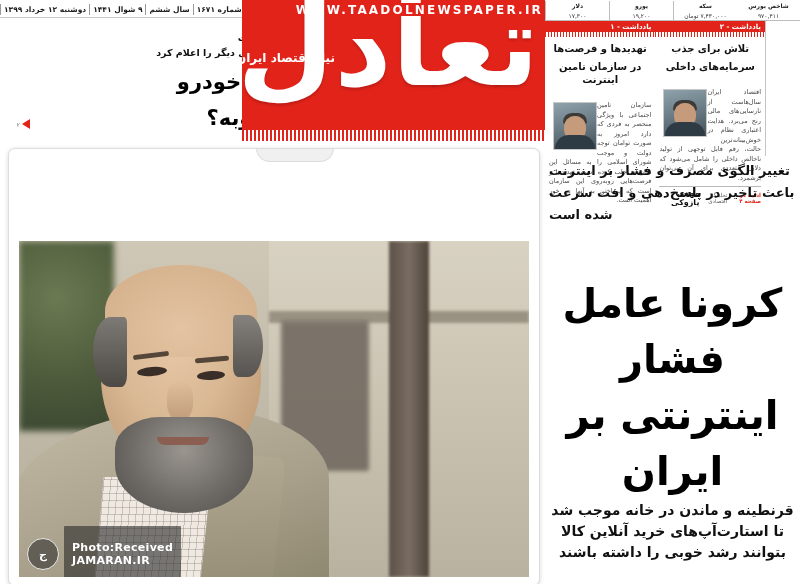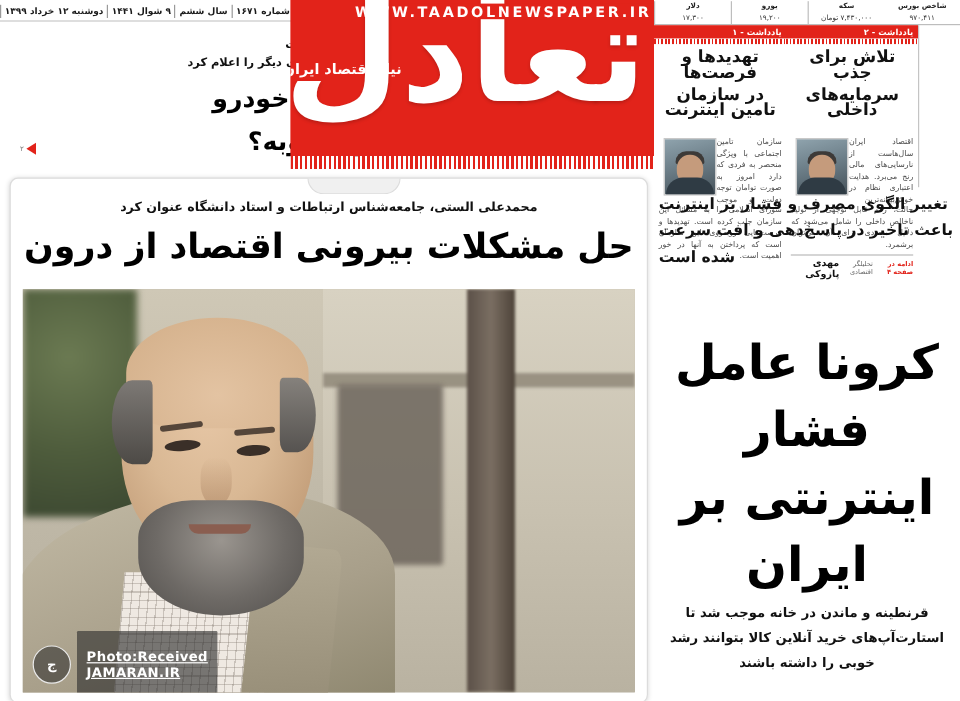--- a/index.html
+++ b/index.html
@@ -116,21 +116,21 @@
     display:flex;align-items:center;justify-content:flex-start;
     padding-right:4px;box-sizing:border-box;
     margin:0 -4px;
   }
   .note-teeth{
     height:5px;background:#e2231a;margin:0 -4px;
     -webkit-mask-image:repeating-linear-gradient(to right,#000 0 1.5px,transparent 1.5px 3px);
     mask-image:repeating-linear-gradient(to right,#000 0 1.5px,transparent 1.5px 3px);
   }
   .note-title{
-    margin-top:5px;text-align:center;font-size:14px;font-weight:bold;
+    margin-top:5px;text-align:center;font-size:10px;font-weight:bold;
     color:#111;line-height:13px;letter-spacing:-0.3px;
   }
   .note-body{
     margin-top:15px;position:relative;min-height:56px;
   }
   .note-photo{
     width:42px;height:46px;float:left;margin:1px 0 2px 4px;
     background:linear-gradient(165deg,#8fa3ad 0%,#6d7f89 45%,#46525a 100%);
     border:1px solid #c8c8c8;position:relative;overflow:hidden;
   }
@@ -169,21 +169,21 @@
     box-sizing:border-box;
   }
   .rc-head{
     position:absolute;left:0;top:275px;width:255px;
     text-align:center;font-size:40px;font-weight:bold;color:#000;
     line-height:56px;letter-spacing:-1.5px;padding:0 4px;
     box-sizing:border-box;
   }
   .rc-deck{
     position:absolute;left:0;top:500px;width:255px;
-    text-align:center;font-size:11px;font-weight:bold;color:#111;
+    text-align:center;font-size:14px;font-weight:bold;color:#111;
     line-height:21px;letter-spacing:-0.3px;padding:0 6px;
     box-sizing:border-box;
   }
 
   
   .card{
     position:absolute;left:8px;top:148px;width:530px;height:436px;
     background:#ffffff;border:1px solid #dcdcdc;border-radius:7px;
     box-shadow:0 1px 4px rgba(0,0,0,.16);overflow:hidden;
   }
@@ -313,21 +313,20 @@
     width:30px;height:30px;border-radius:50%;
     border:1.5px solid #e9e9e9;background:rgba(40,40,40,.55);
     display:flex;align-items:center;justify-content:center;
     color:#fff;font-size:11px;font-weight:bold;
   }
   .wm-text{
     margin-left:5px;background:rgba(45,45,45,.62);
     color:#ffffff;padding:15px 8px;border-radius:1px;
     font-size:11px;line-height:13px;font-weight:bold;
     letter-spacing:.3px;
-    text-decoration:underline;
   }
 </style>
 </head>
 <body>
 
 <div class="page">
 
   <div class="masthead">
 
     <div class="masthead-left">
@@ -422,22 +421,20 @@
       </div>
     </div>
 
     <div class="rc-kicker">تغییر الگوی مصرف و فشار بر اینترنت باعث تاخیر در پاسخ‌دهی و افت سرعت شده است</div>
     <div class="rc-head">کرونا عامل فشار اینترنتی بر ایران</div>
     <div class="rc-deck">قرنطینه و ماندن در خانه موجب شد تا استارت‌آپ‌های خرید آنلاین کالا بتوانند رشد خوبی را داشته باشند</div>
   </div>
 
   <div class="card">
     <div class="card-notch"></div>
-    <div class="card-kicker">محمدعلی الستی، جامعه‌شناس ارتباطات و استاد دانشگاه عنوان کرد</div>
-    <div class="card-head">حل مشکلات بیرونی اقتصاد از درون</div>
 
     <div class="photo">
       <span class="ph-bg"></span>
       <span class="ph-wall"></span>
       <span class="ph-ledge"></span>
       <span class="ph-window"></span>
       <span class="ph-tree"></span>
       <span class="ph-foliage"></span>
       <span class="ph-coat"></span>
       <span class="ph-shirt"></span>

